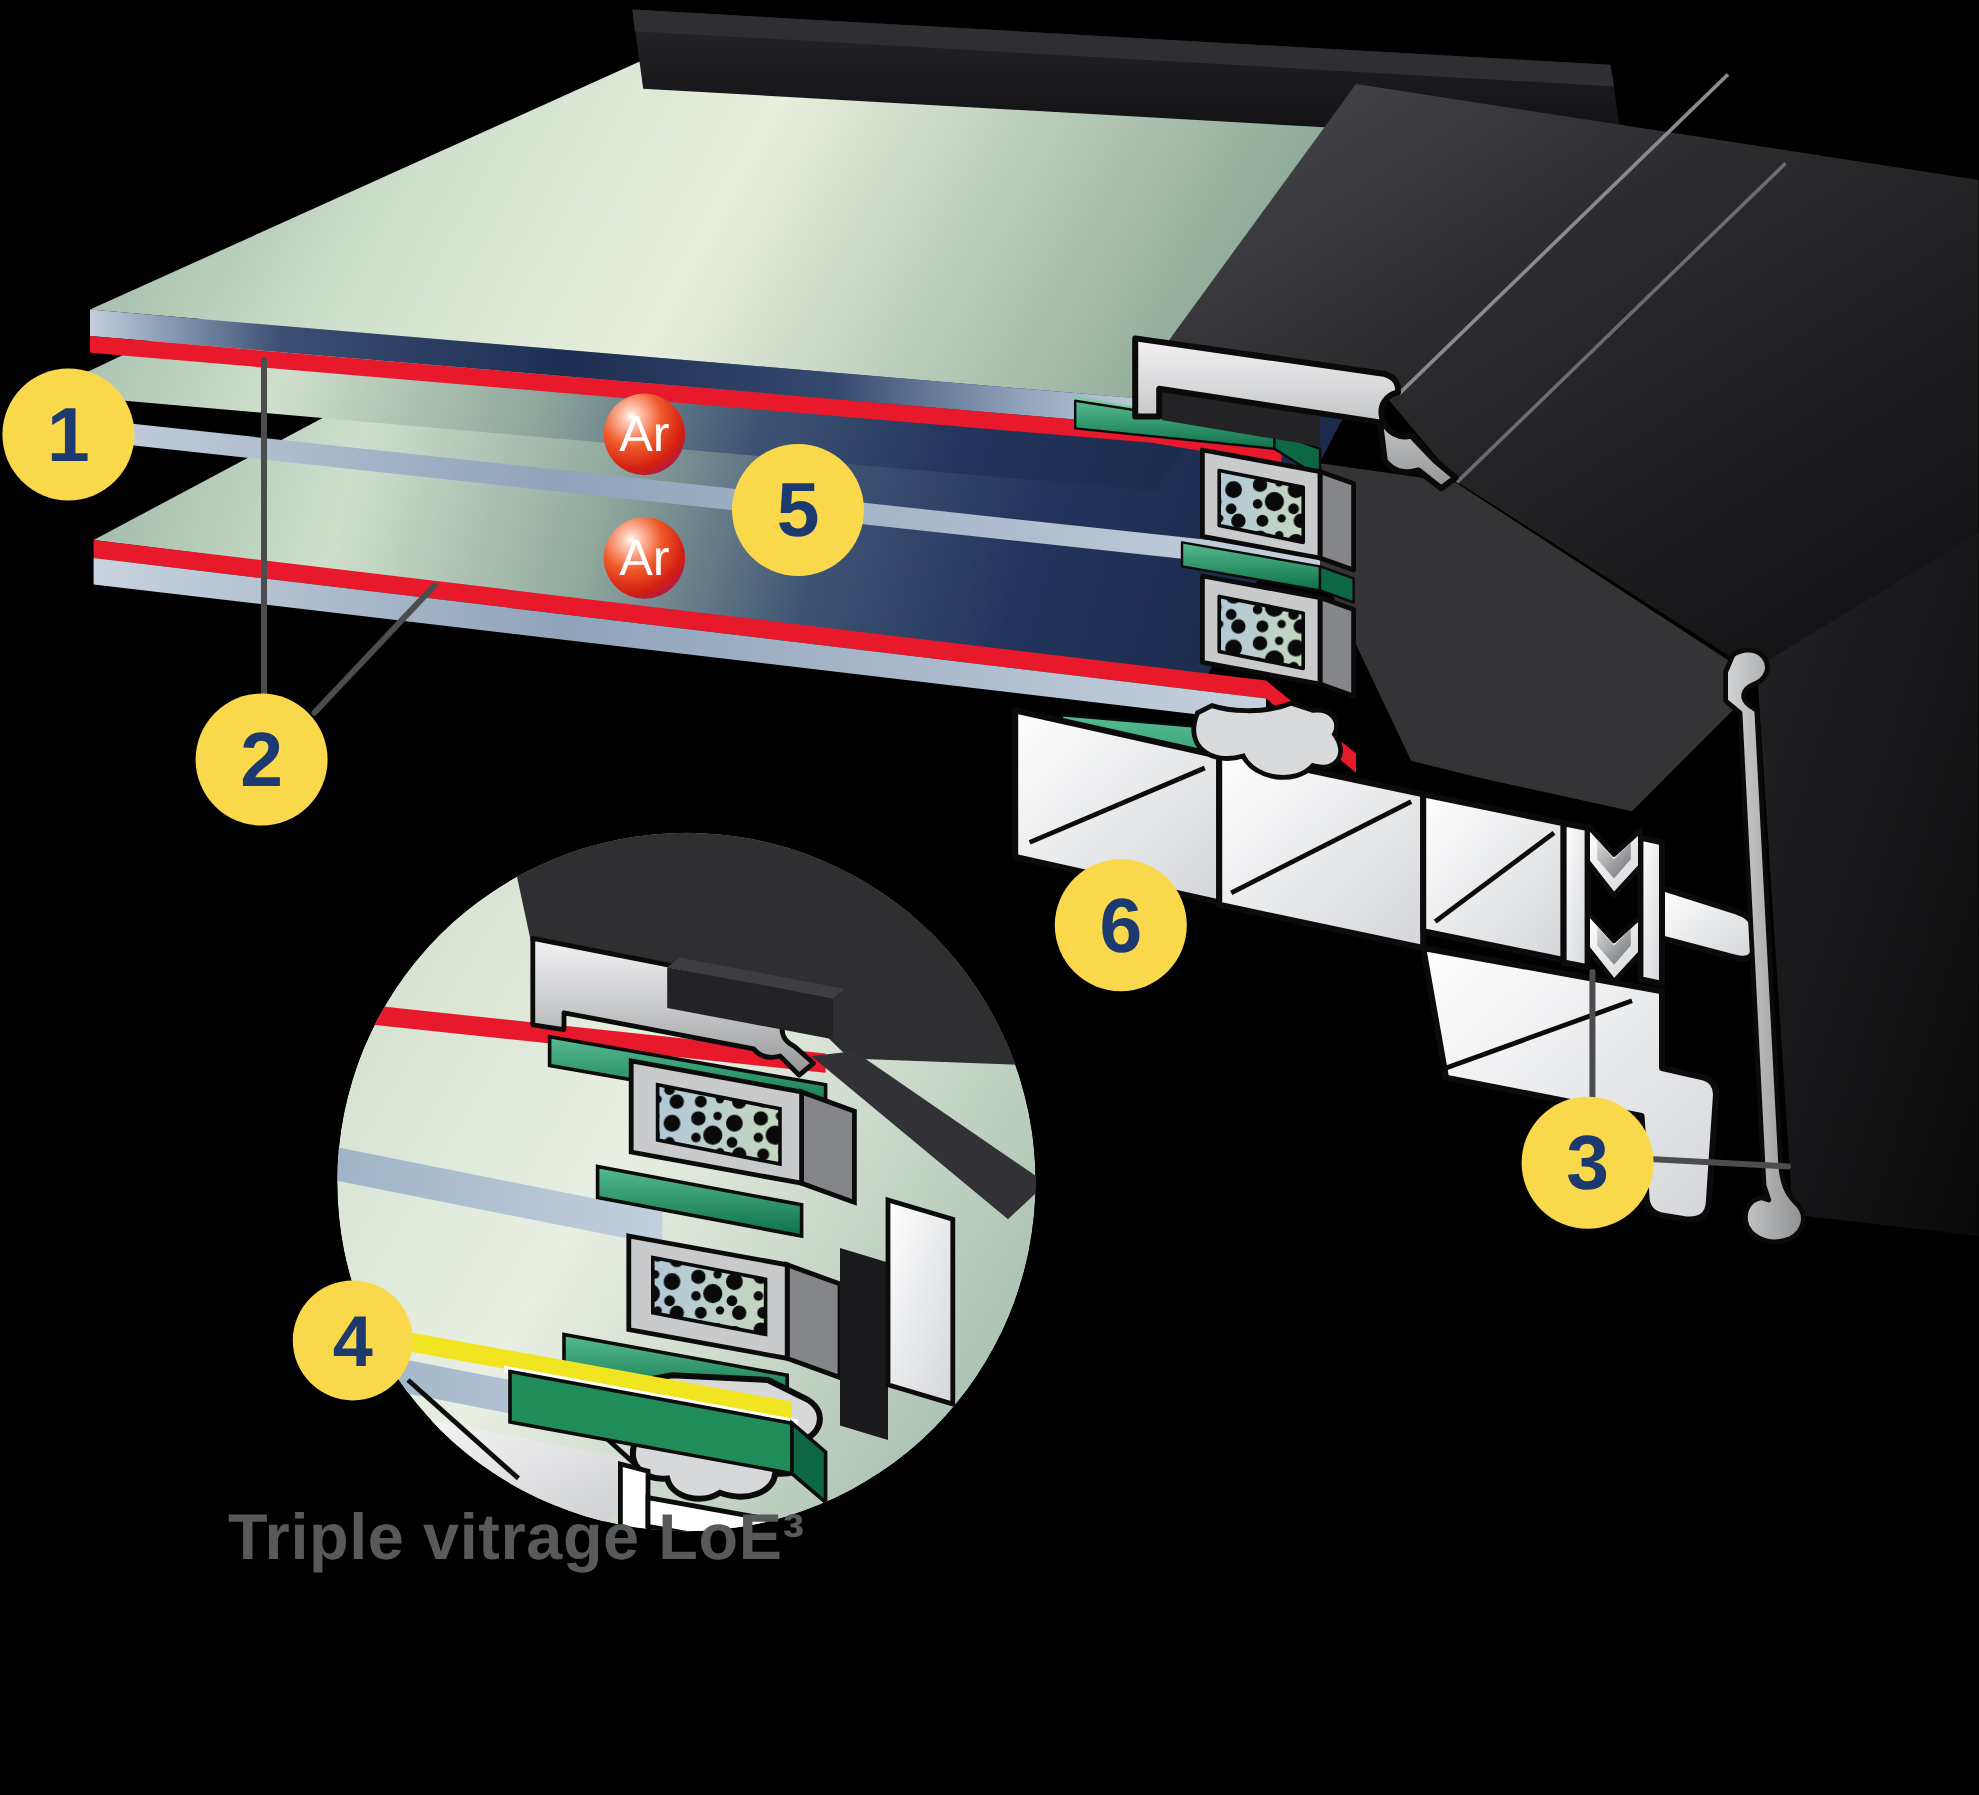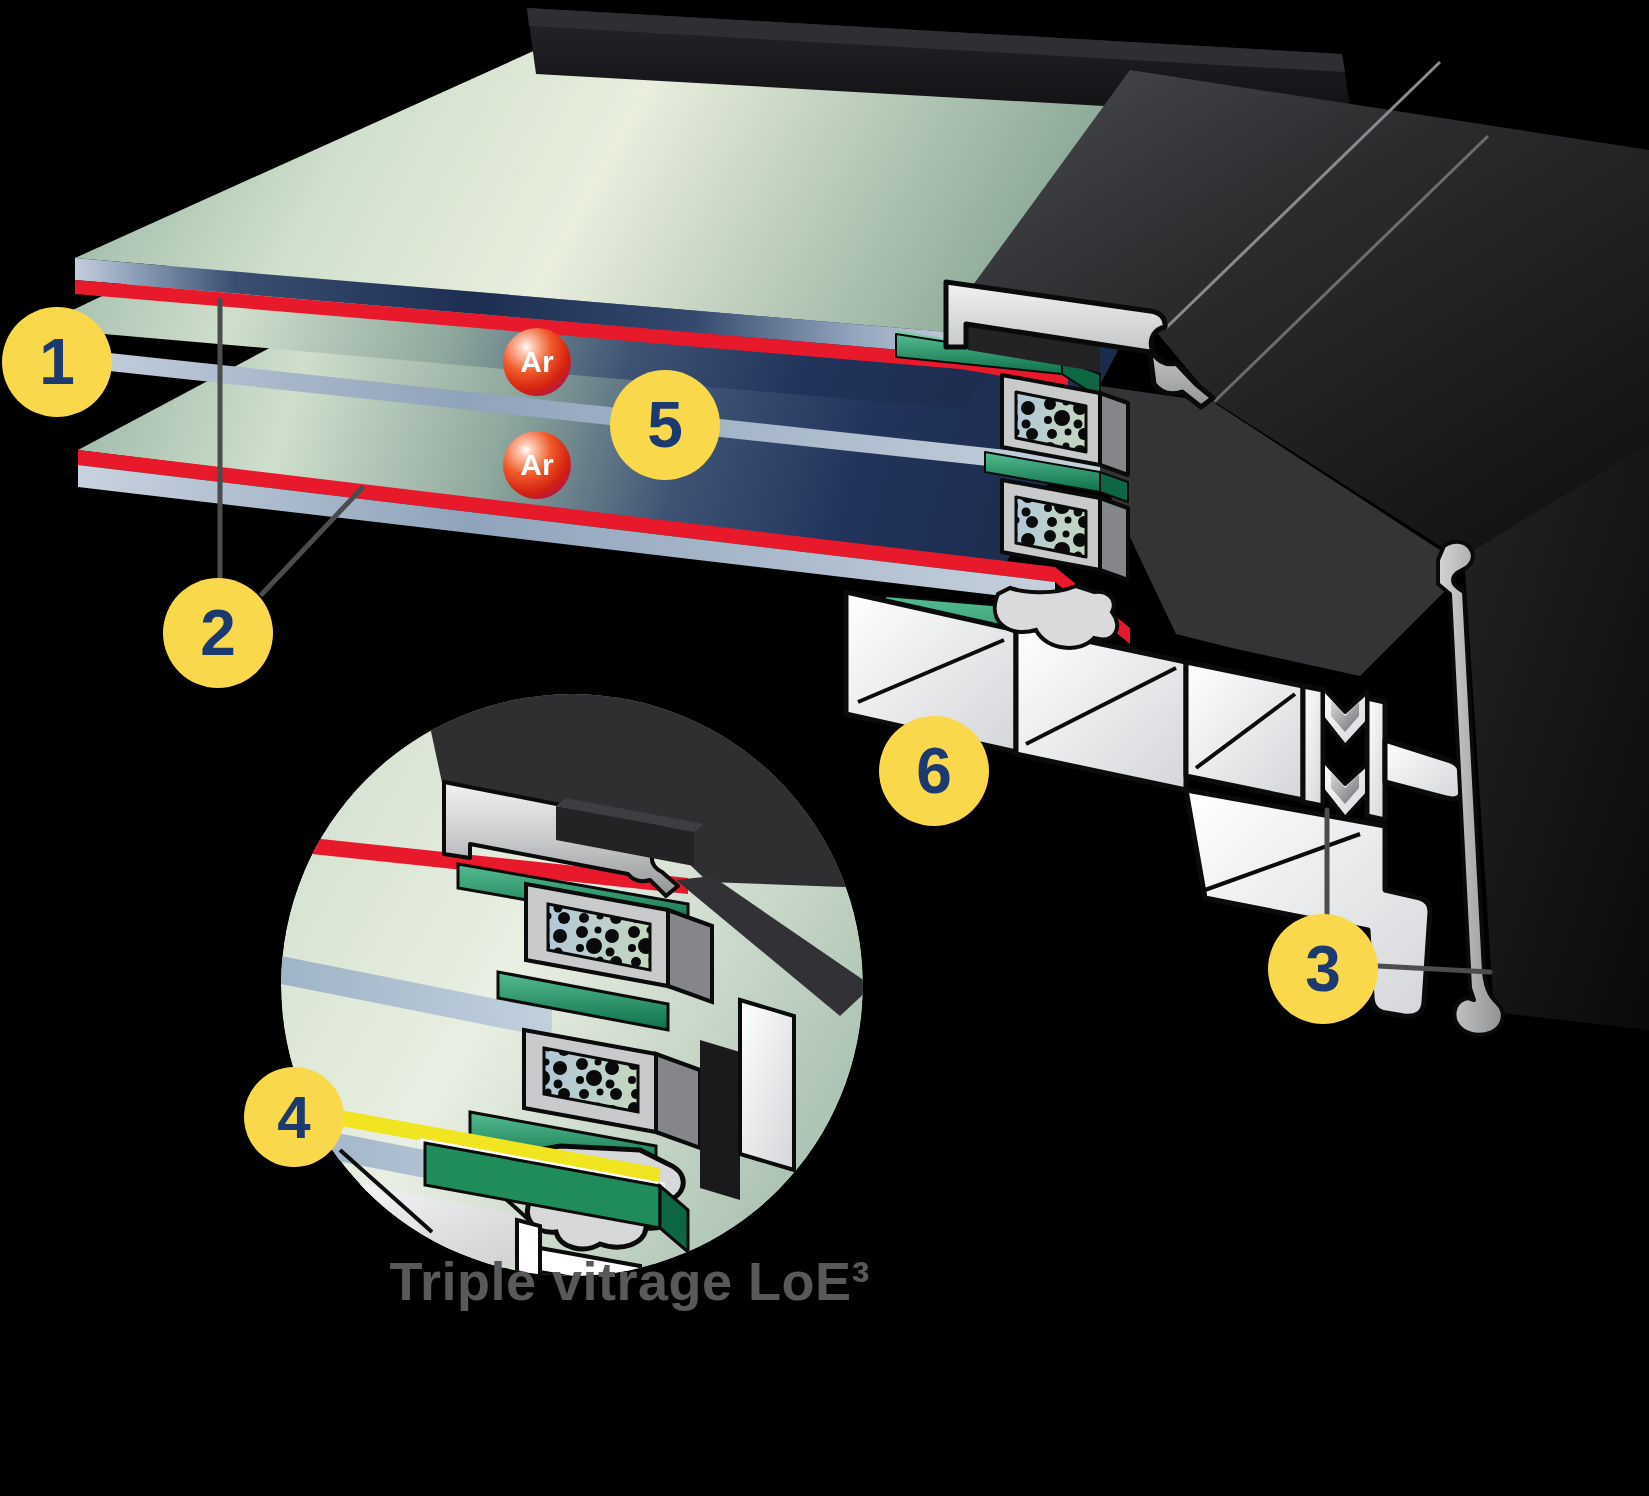--- a/index.html
+++ b/index.html
@@ -6,22 +6,22 @@
   .stage{position:relative;width:1649px;height:1496px;background:#000;overflow:hidden;
          font-family:"Liberation Sans",sans-serif;}
   .art{position:absolute;left:0;top:0;}
   .callout{position:absolute;width:110px;height:110px;border-radius:50%;background:#F9D94B;
            display:flex;align-items:center;justify-content:center;
            font-weight:bold;font-size:64px;color:#1D3A70;z-index:30;}
   .callout.small{width:100px;height:100px;font-size:60px;}
   .ar-badge{position:absolute;width:68px;height:68px;border-radius:50%;z-index:25;
             background:radial-gradient(circle at 34% 28%, #ffffff 0%, #ffc9b4 10%, #ef5a2a 38%, #d21f10 66%, #a0186b 88%, #6b2a90 100%);
             display:flex;align-items:center;justify-content:center;
-            color:#fff;font-weight:bold;font-size:30px;}
-  .caption{position:absolute;left:190px;top:1248px;width:680px;text-align:right;z-index:20;
+            color:#fff;font-weight:normal;font-size:42px;}
+  .caption{position:absolute;left:190px;top:1248px;width:680px;text-align:left;z-index:20;
            color:#58595B;font-weight:bold;font-size:54px;line-height:66px;letter-spacing:.5px;}
 </style>
 </head>
 <body>
 
 <div class="stage">
 
 <svg class="art" width="1649" height="1496" viewBox="0 0 1649 1496">
   <defs>
     <linearGradient id="pane1surf" x1="0" y1="0" x2="1" y2="0.15">

